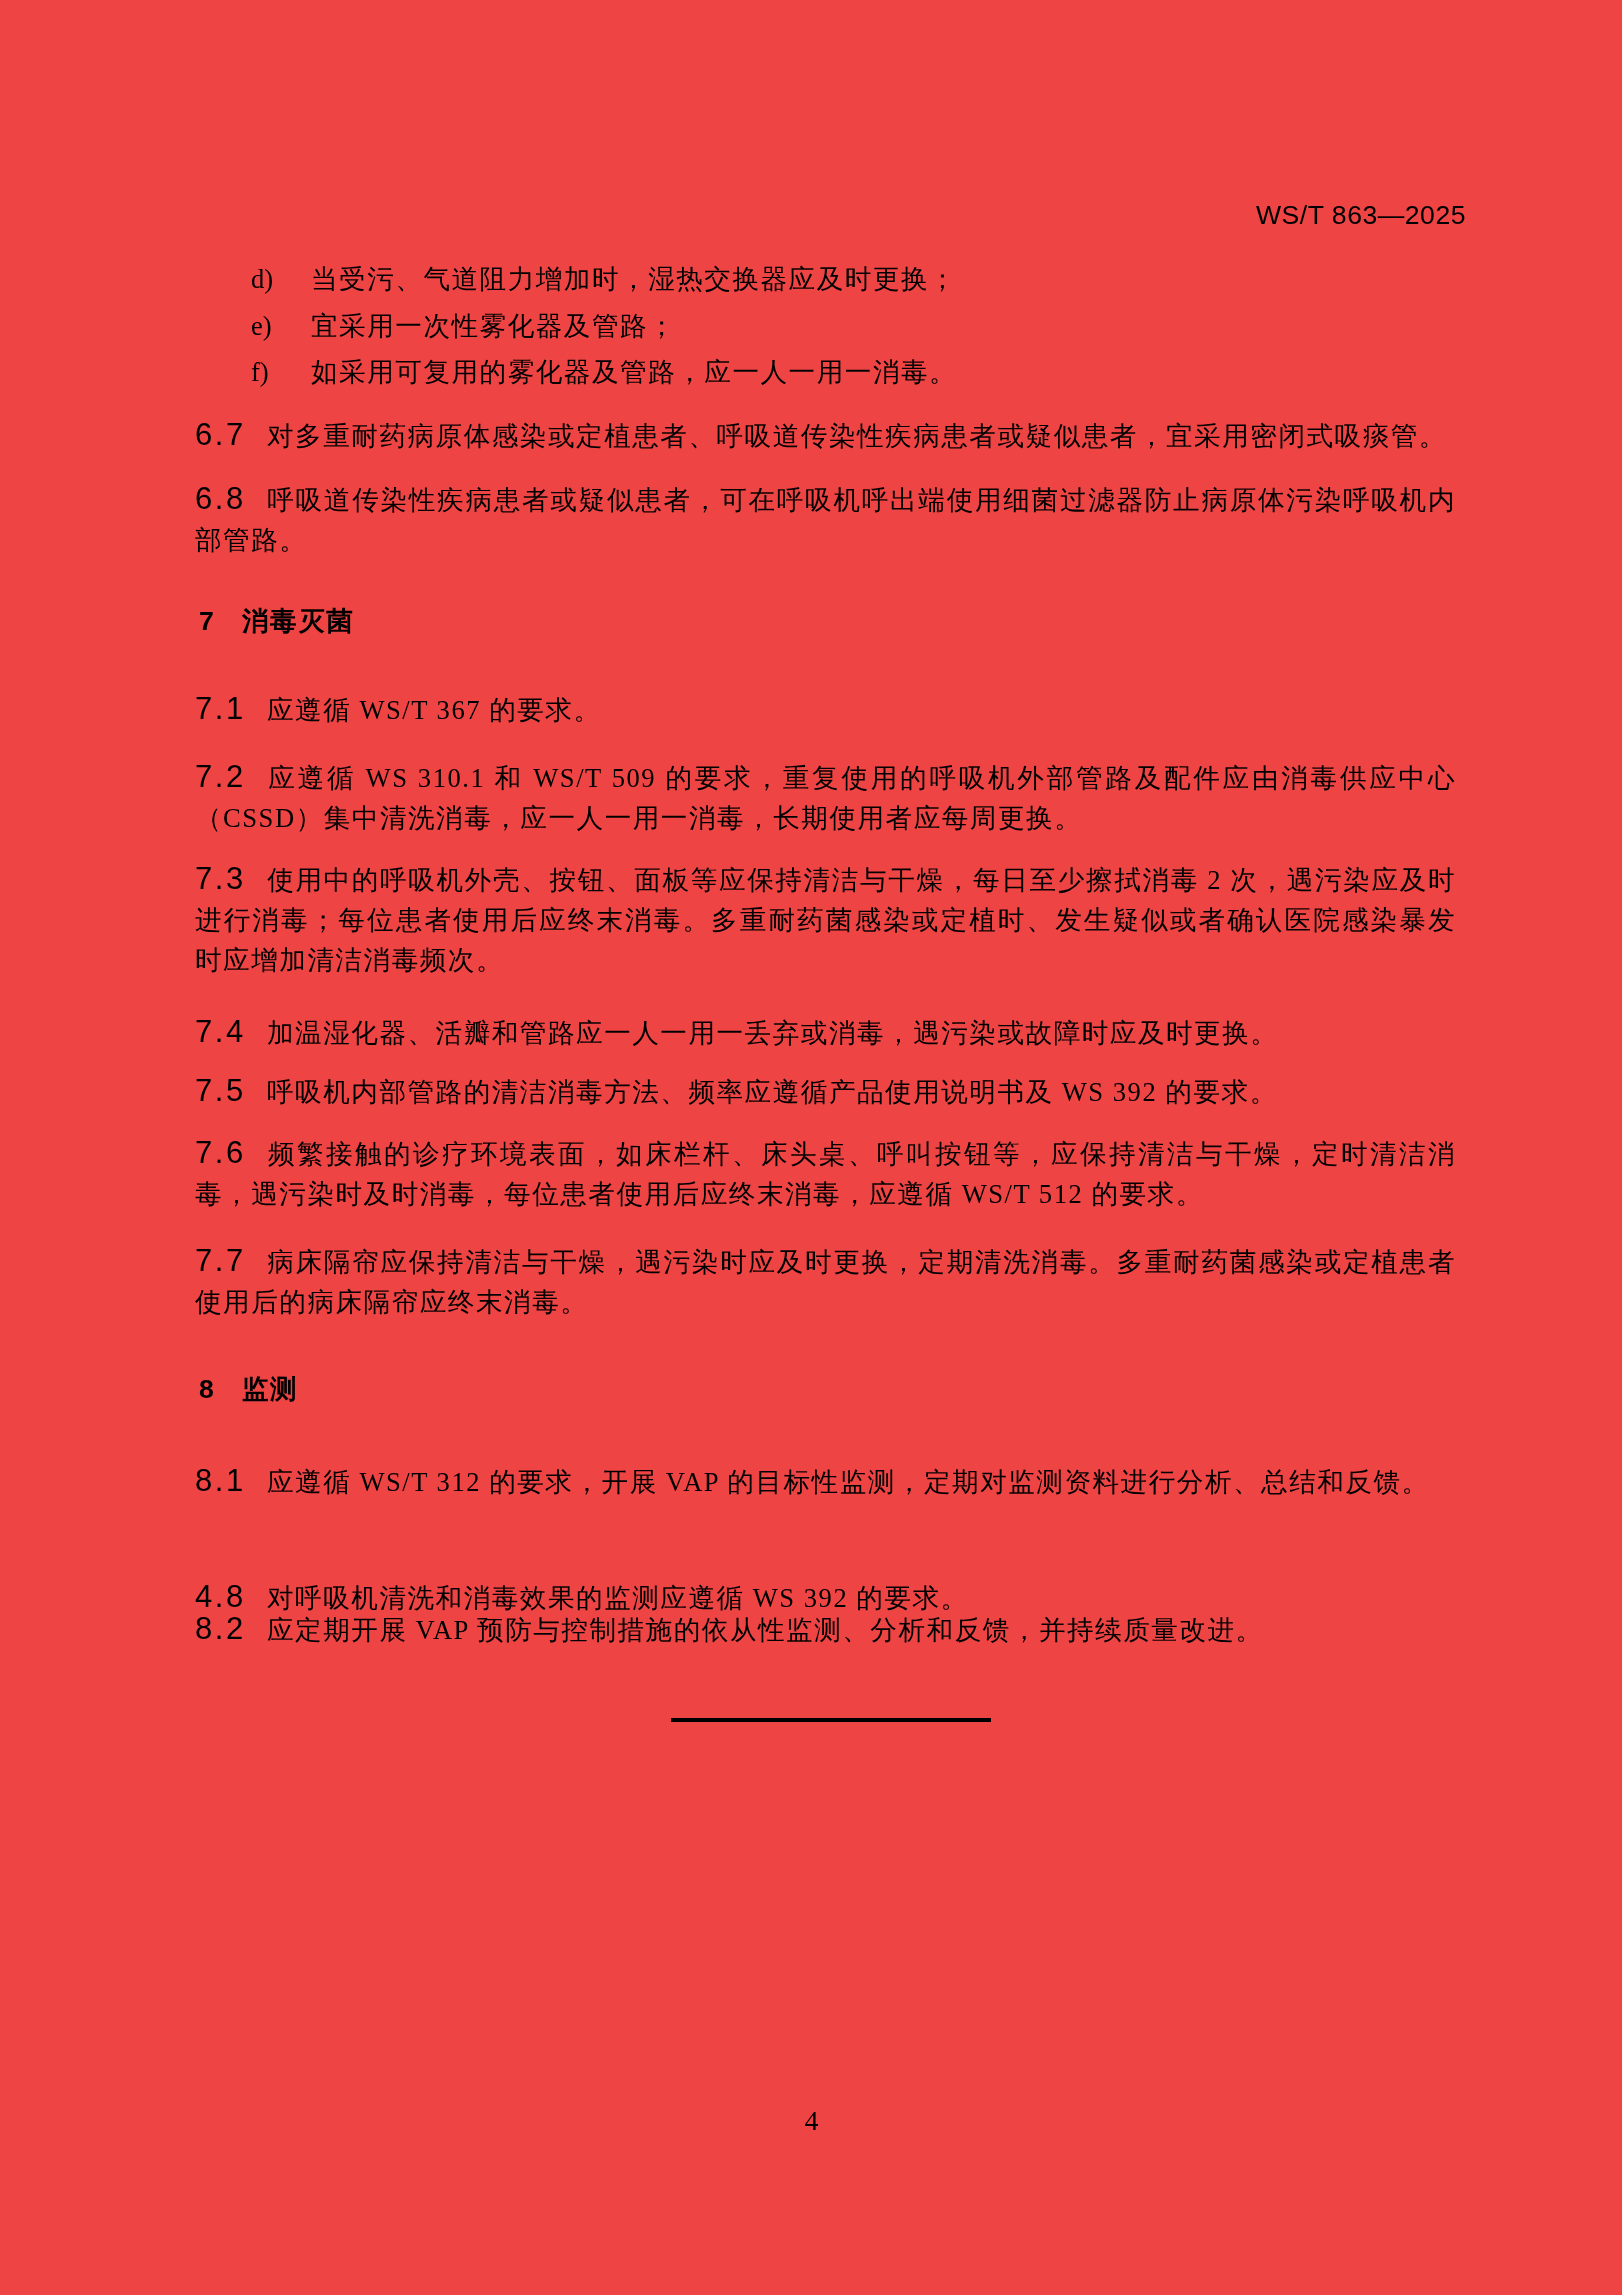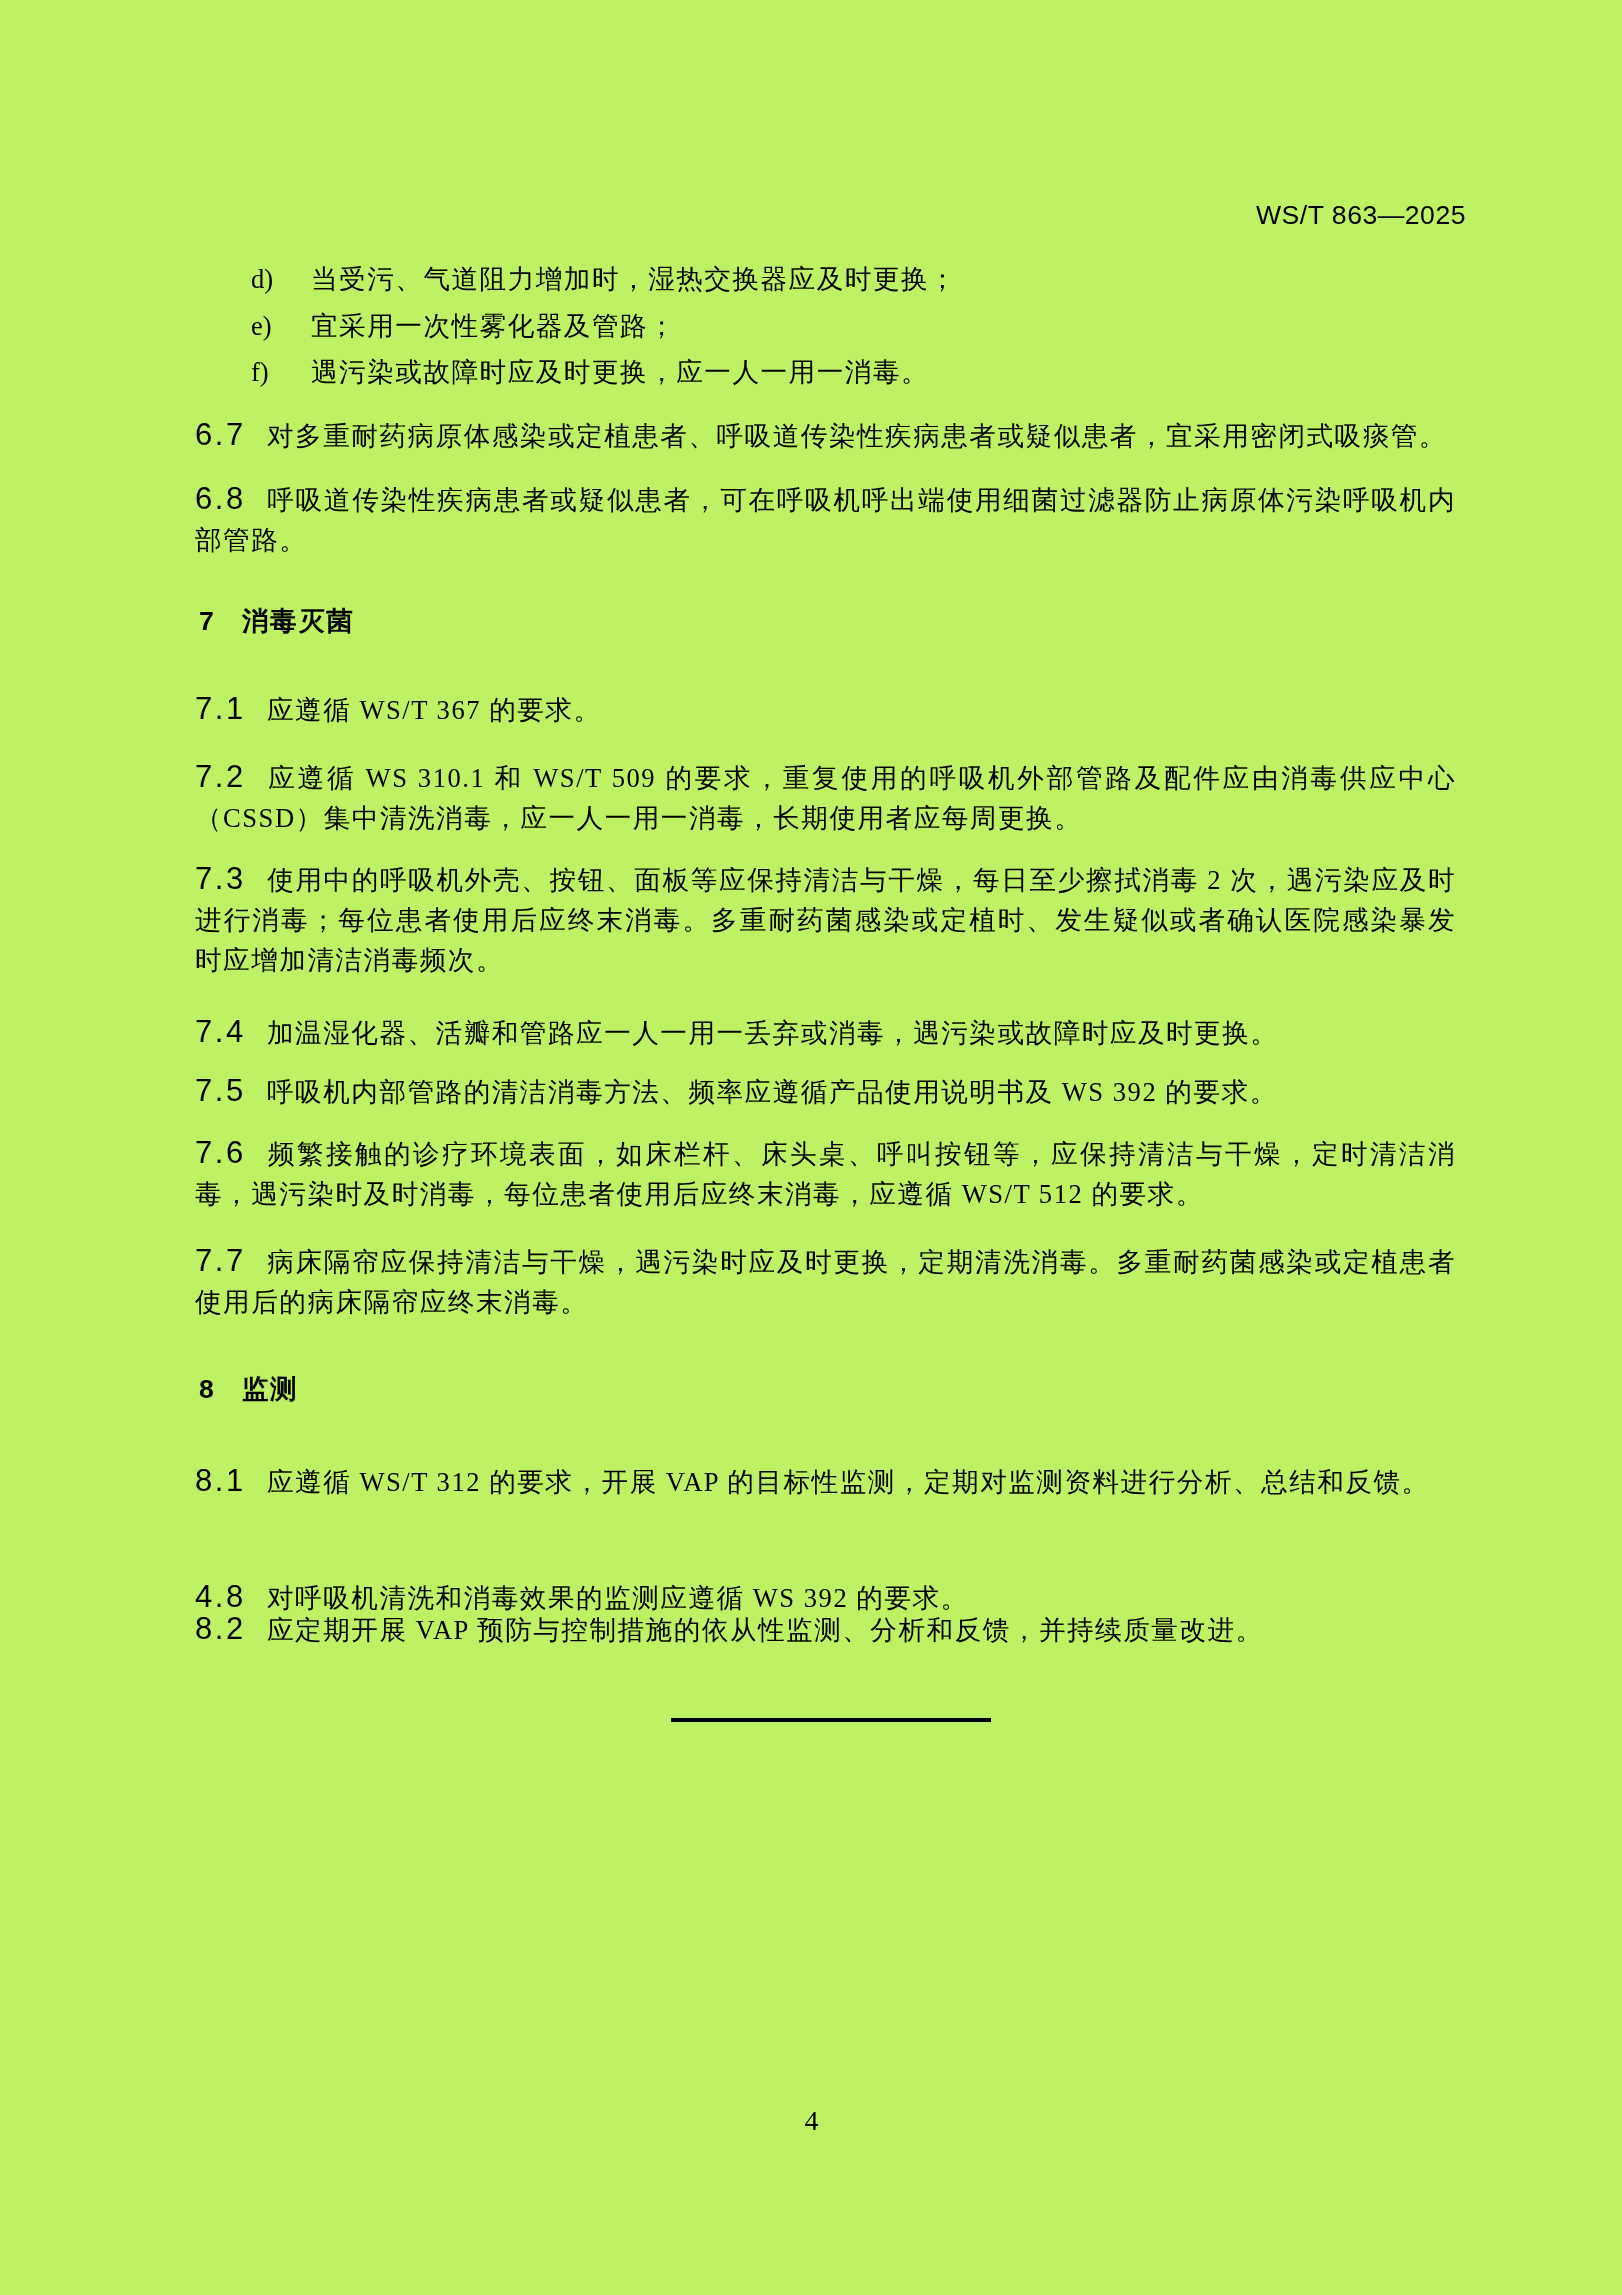--- a/index.html
+++ b/index.html
@@ -1,19 +1,19 @@
 <!DOCTYPE html>
 <html lang="zh" style="font-size:8.2px"><head>
 <meta charset="utf-8">
 <style>
   html,body{margin:0;padding:0;background:#e8e8e8;}
   .page{
     position:relative;
     width:1623px;height:2295px;
-    background:#bef264;
+    background:#ef4444;
     color:#000;
     font-family:"Liberation Serif", serif;
     overflow:hidden;
   }
   .doc-header{
     position:absolute;
     top:200px;right:157px;
     font-family:"Liberation Sans", sans-serif;
     font-size:26.6px;
     letter-spacing:0.5px;
@@ -84,21 +84,21 @@
     <span>WS/T 863—2025</span>
   </header>
 
   <p class="li" style="top:259px">
     <span class="li-label">d)</span><span class="li-text">当受污、气道阻力增加时，湿热交换器应及时更换；</span>
   </p>
   <p class="li" style="top:306px">
     <span class="li-label">e)</span><span class="li-text">宜采用一次性雾化器及管路；</span>
   </p>
   <p class="li" style="top:352px">
-    <span class="li-label">f)</span><span class="li-text">遇污染或故障时应及时更换，应一人一用一消毒。</span>
+    <span class="li-label">f)</span><span class="li-text">如采用可复用的雾化器及管路，应一人一用一消毒。</span>
   </p>
 
   <p class="clause" style="top:415px">
     <span class="num">6.7</span><span class="txt">对多重耐药病原体感染或定植患者、呼吸道传染性疾病患者或疑似患者，宜采用密闭式吸痰管。</span>
   </p>
   <p class="clause" style="top:479px">
     <span class="num">6.8</span><span class="txt">呼吸道传染性疾病患者或疑似患者，可在呼吸机呼出端使用细菌过滤器防止病原体污染呼吸机内部管路。</span>
   </p>
 
   <h2 class="sec" style="top:599px">

